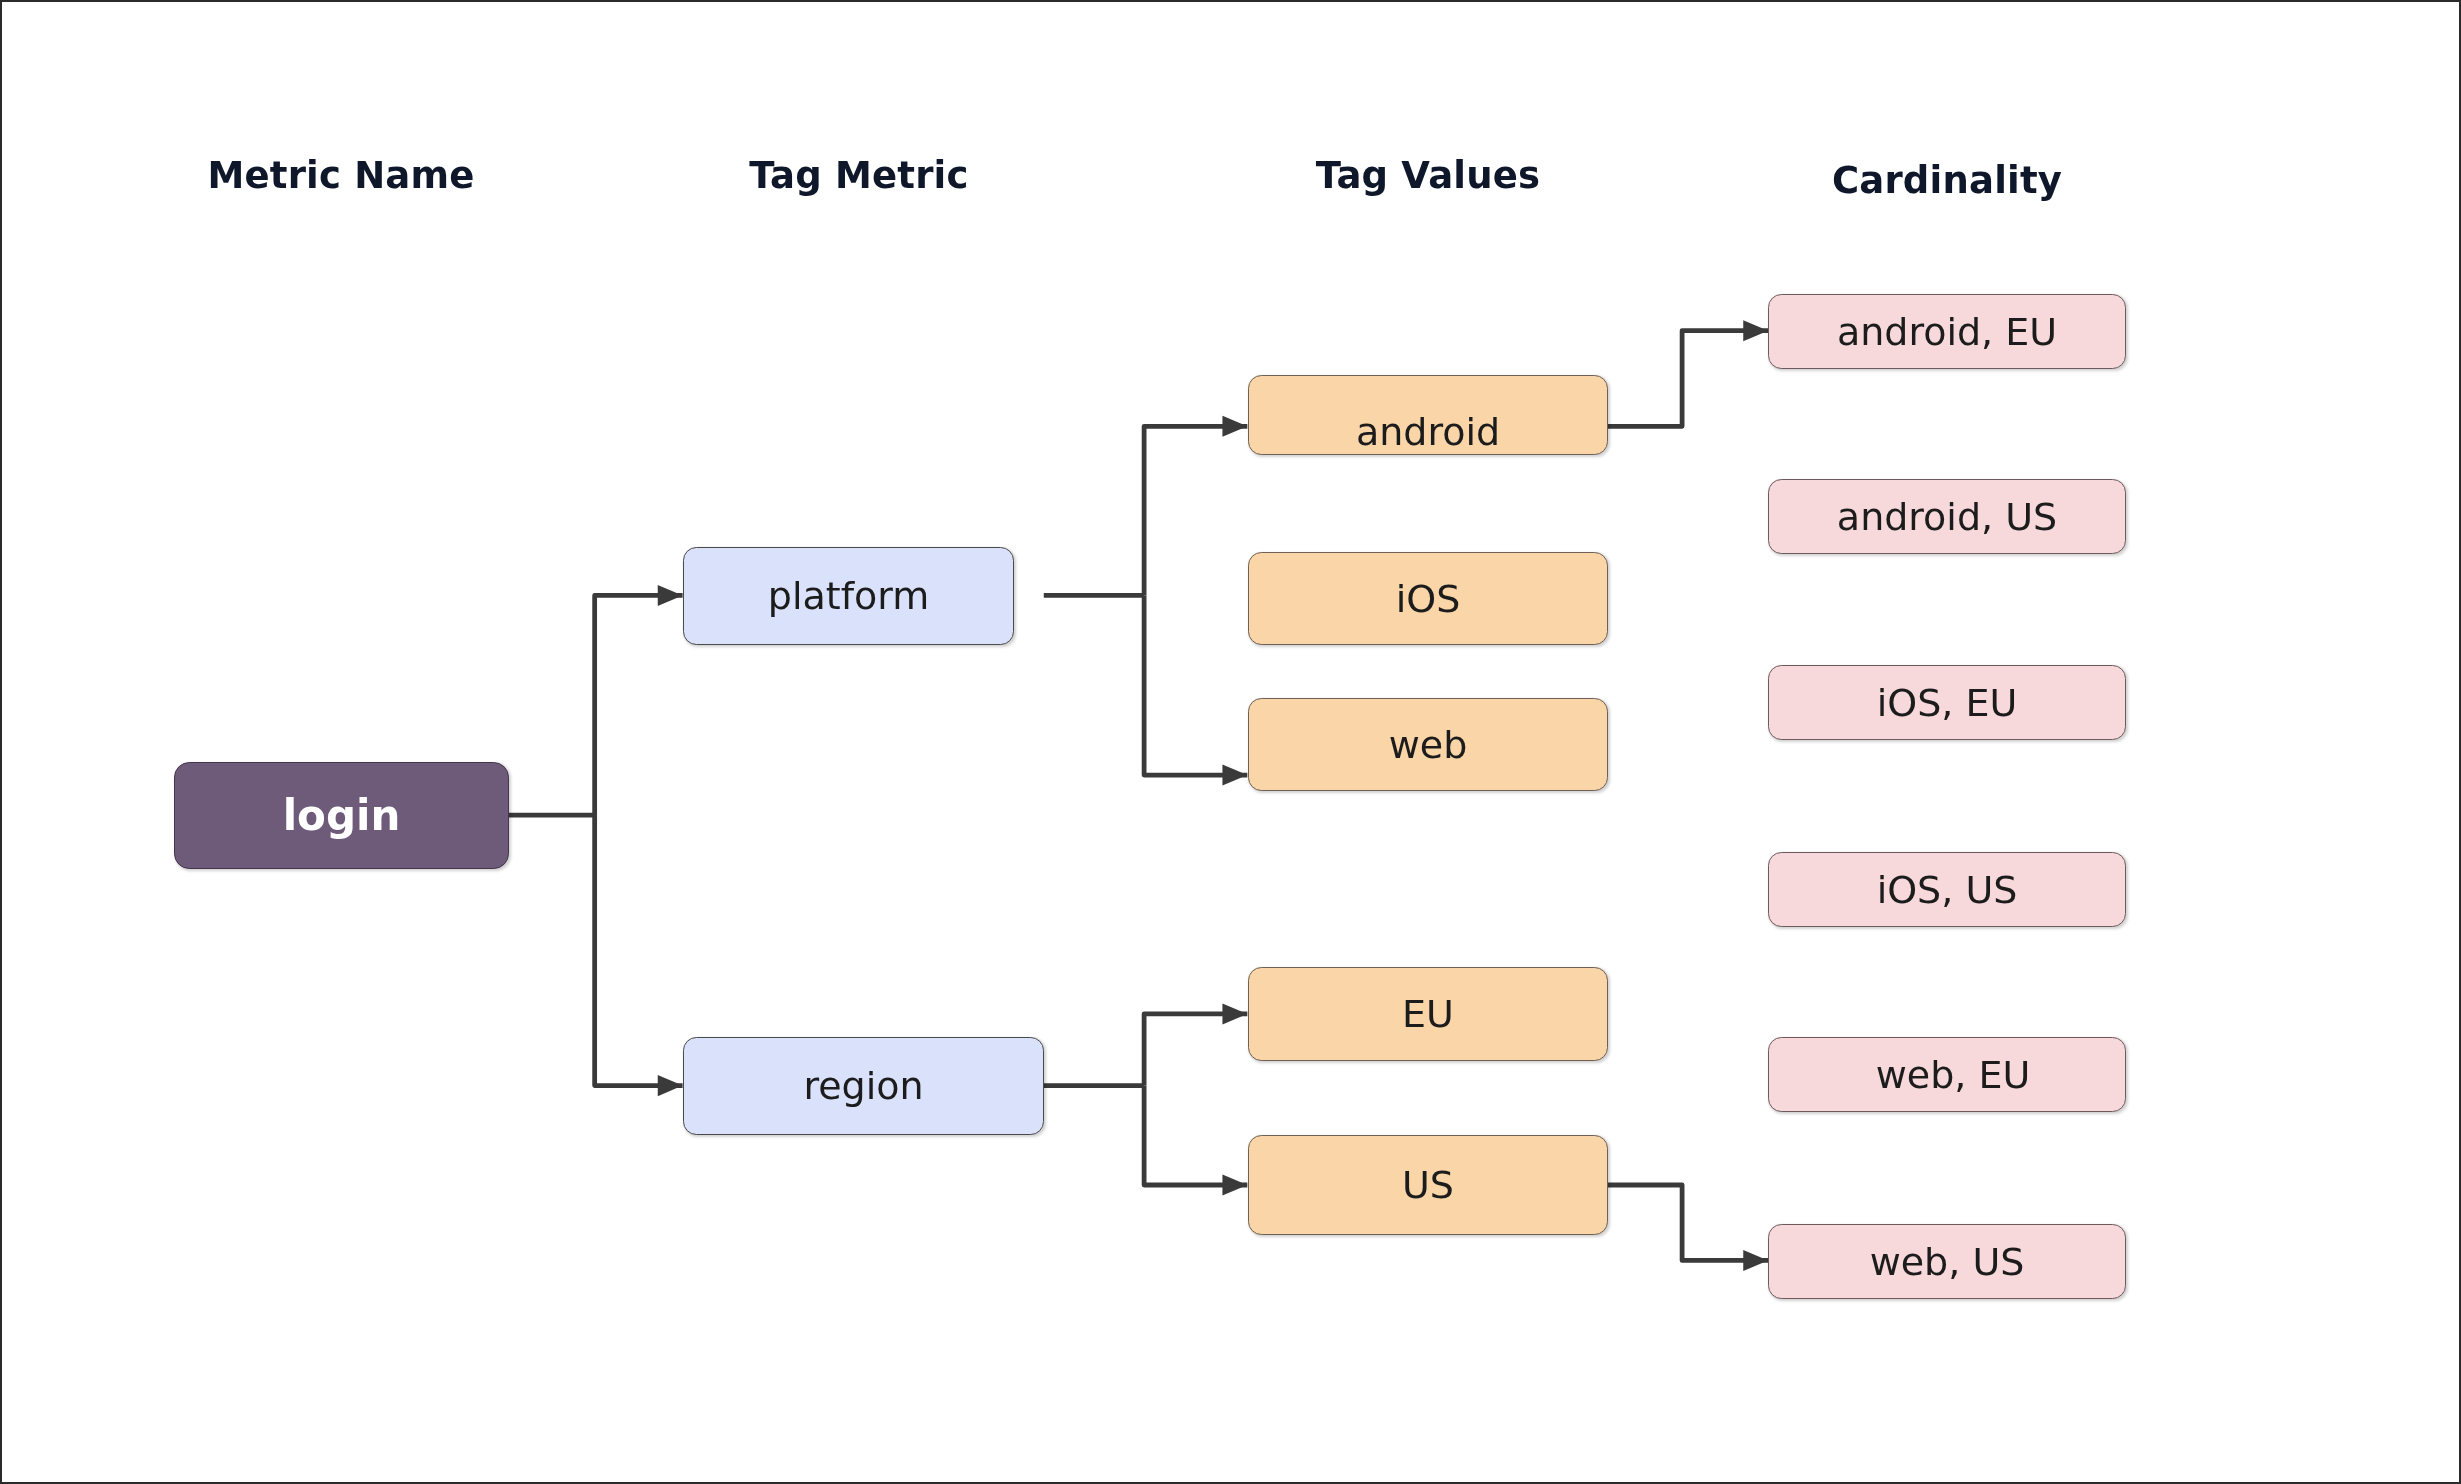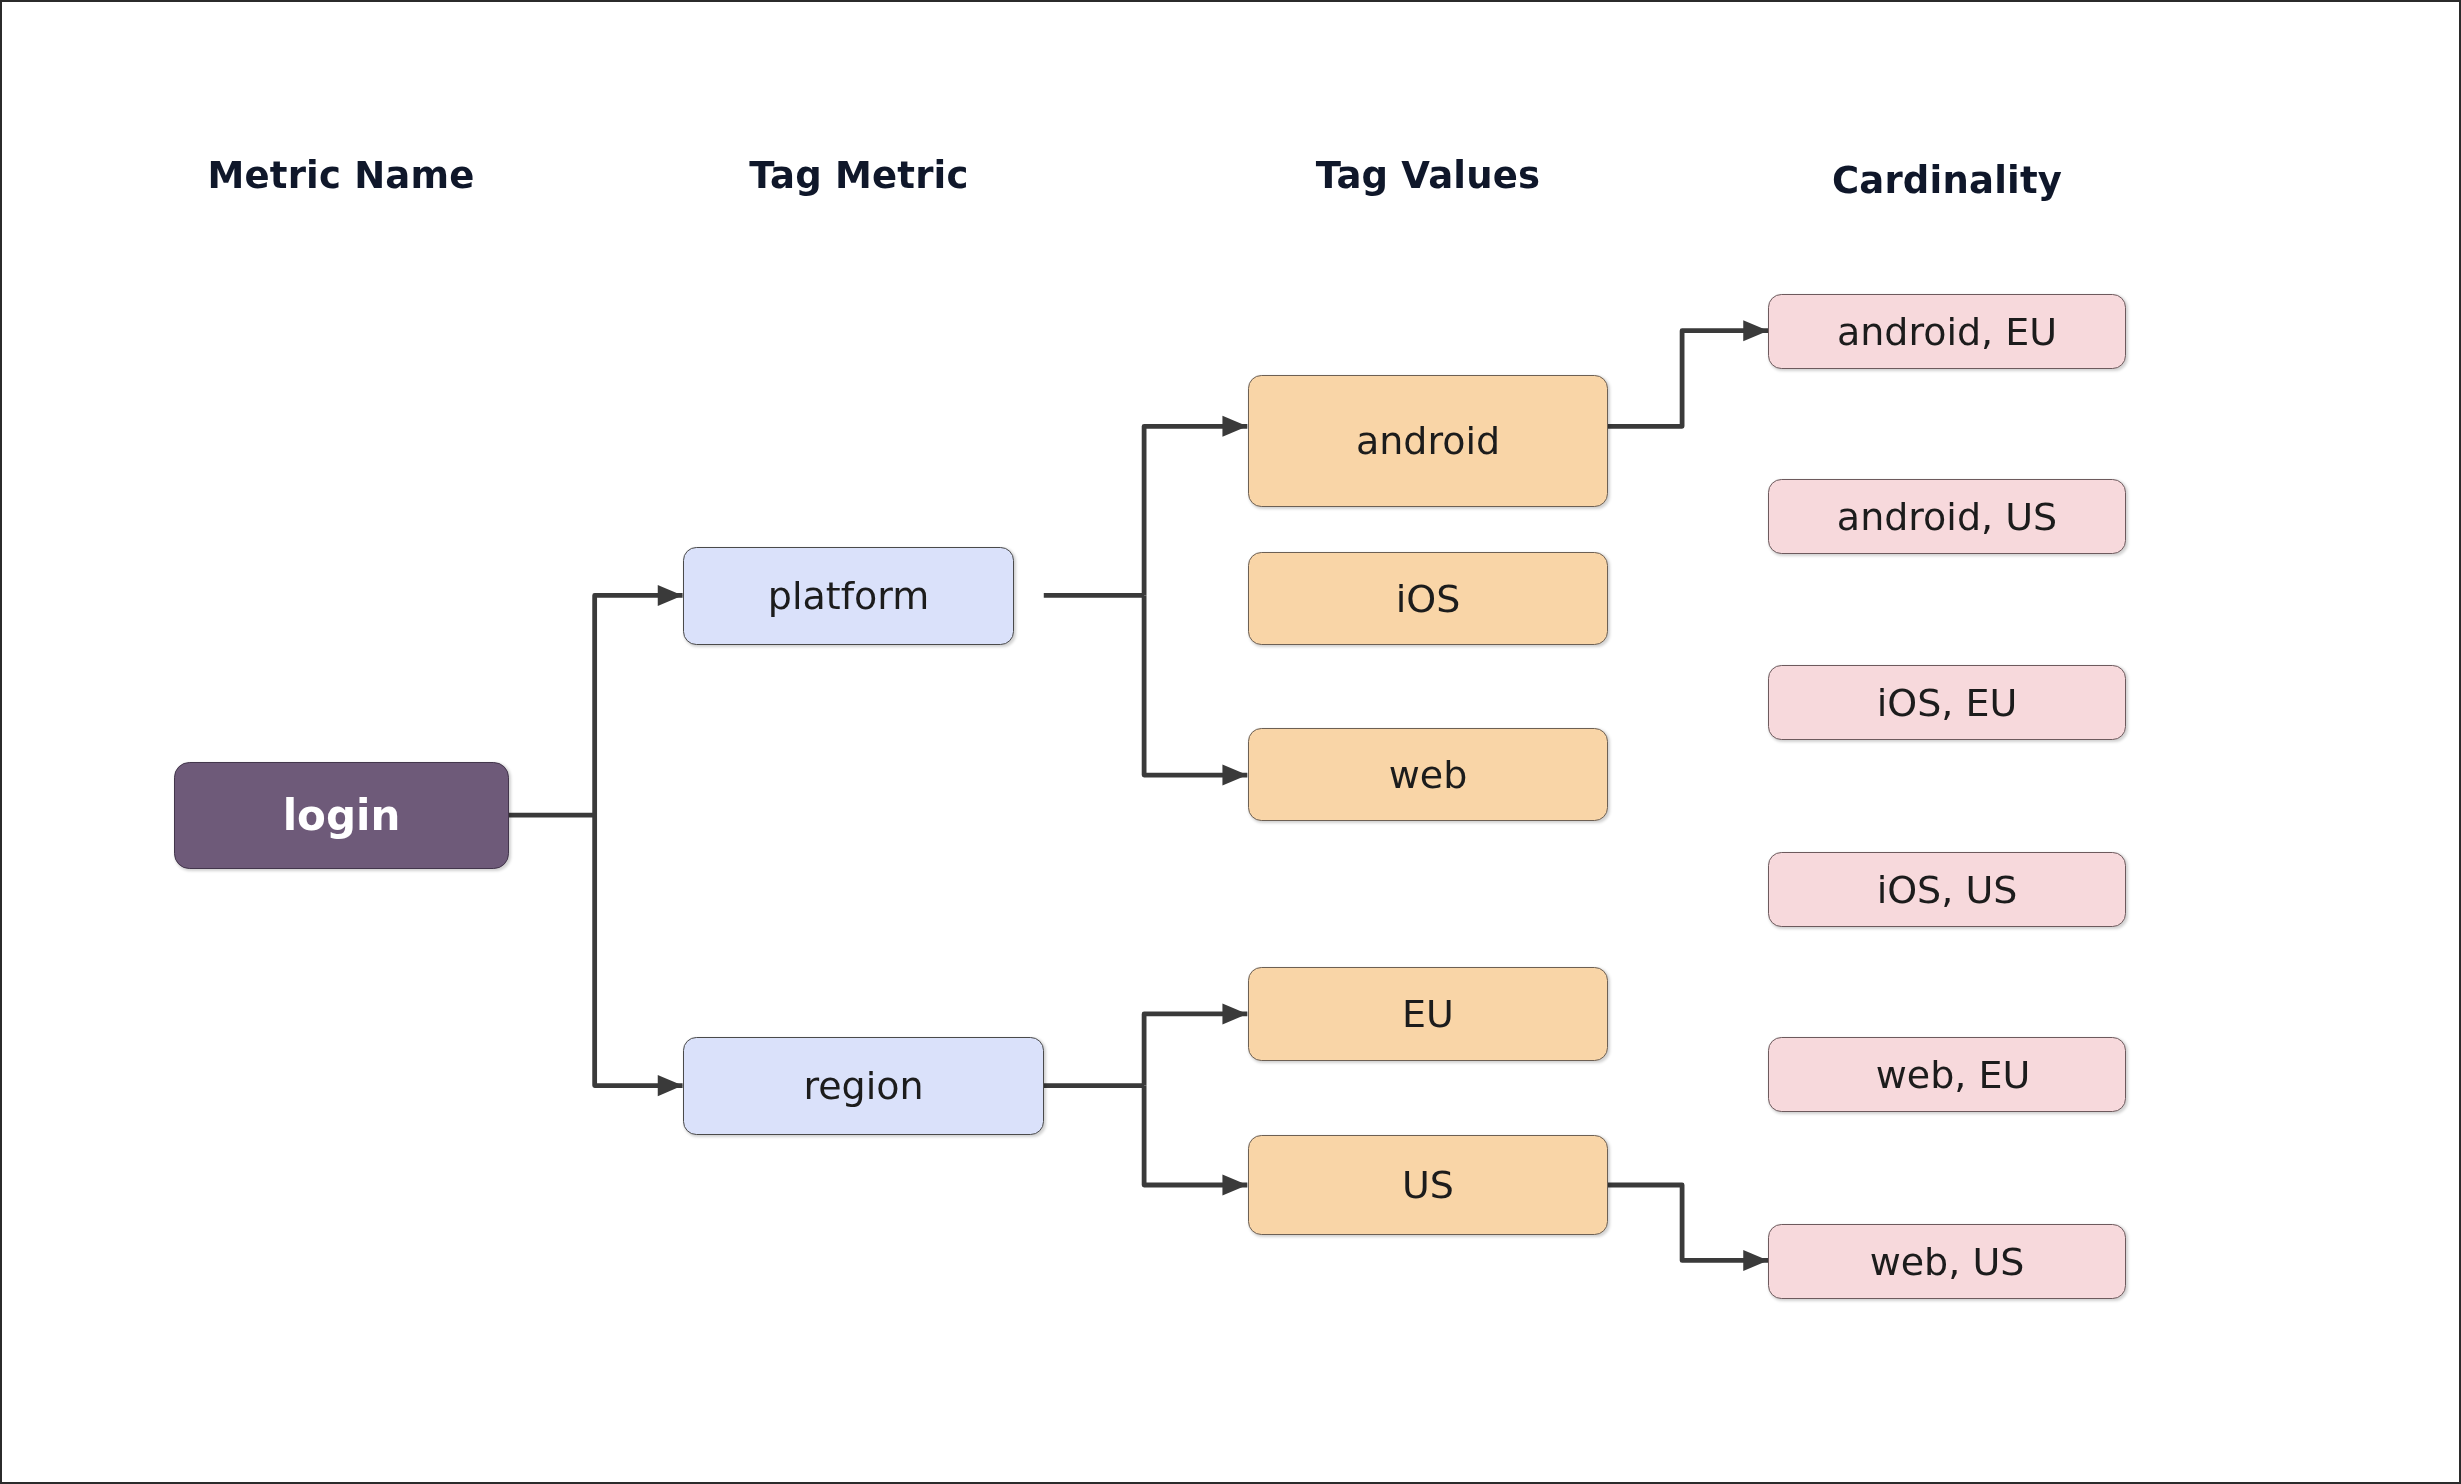--- a/index.html
+++ b/index.html
@@ -104,27 +104,27 @@
   <div id="node-layer">
       <div class="node node-root" style="left: 172px; top: 760px; width: 335px; height: 107px;">
         <span>login</span>
       </div>
       <div class="node node-tagname" style="left: 681px; top: 545px; width: 331px; height: 98px;">
         <span>platform</span>
       </div>
       <div class="node node-tagname" style="left: 681px; top: 1035px; width: 361px; height: 98px;">
         <span>region</span>
       </div>
-      <div class="node node-tagvalue" style="left: 1246px; top: 373px; width: 360px; height: 132px;">
+      <div class="node node-tagvalue" style="left: 1246px; top: 373px; width: 360px; height: 80px; align-items: flex-end;">
         <span>android</span>
       </div>
       <div class="node node-tagvalue" style="left: 1246px; top: 550px; width: 360px; height: 93px;">
         <span>iOS</span>
       </div>
-      <div class="node node-tagvalue" style="left: 1246px; top: 726px; width: 360px; height: 93px;">
+      <div class="node node-tagvalue" style="left: 1246px; top: 696px; width: 360px; height: 93px;">
         <span>web</span>
       </div>
       <div class="node node-tagvalue" style="left: 1246px; top: 965px; width: 360px; height: 94px;">
         <span>EU</span>
       </div>
       <div class="node node-tagvalue" style="left: 1246px; top: 1133px; width: 360px; height: 100px;">
         <span>US</span>
       </div>
       <div class="node node-card" style="left: 1766px; top: 292px; width: 358px; height: 75px;">
         <span>android, EU</span>

